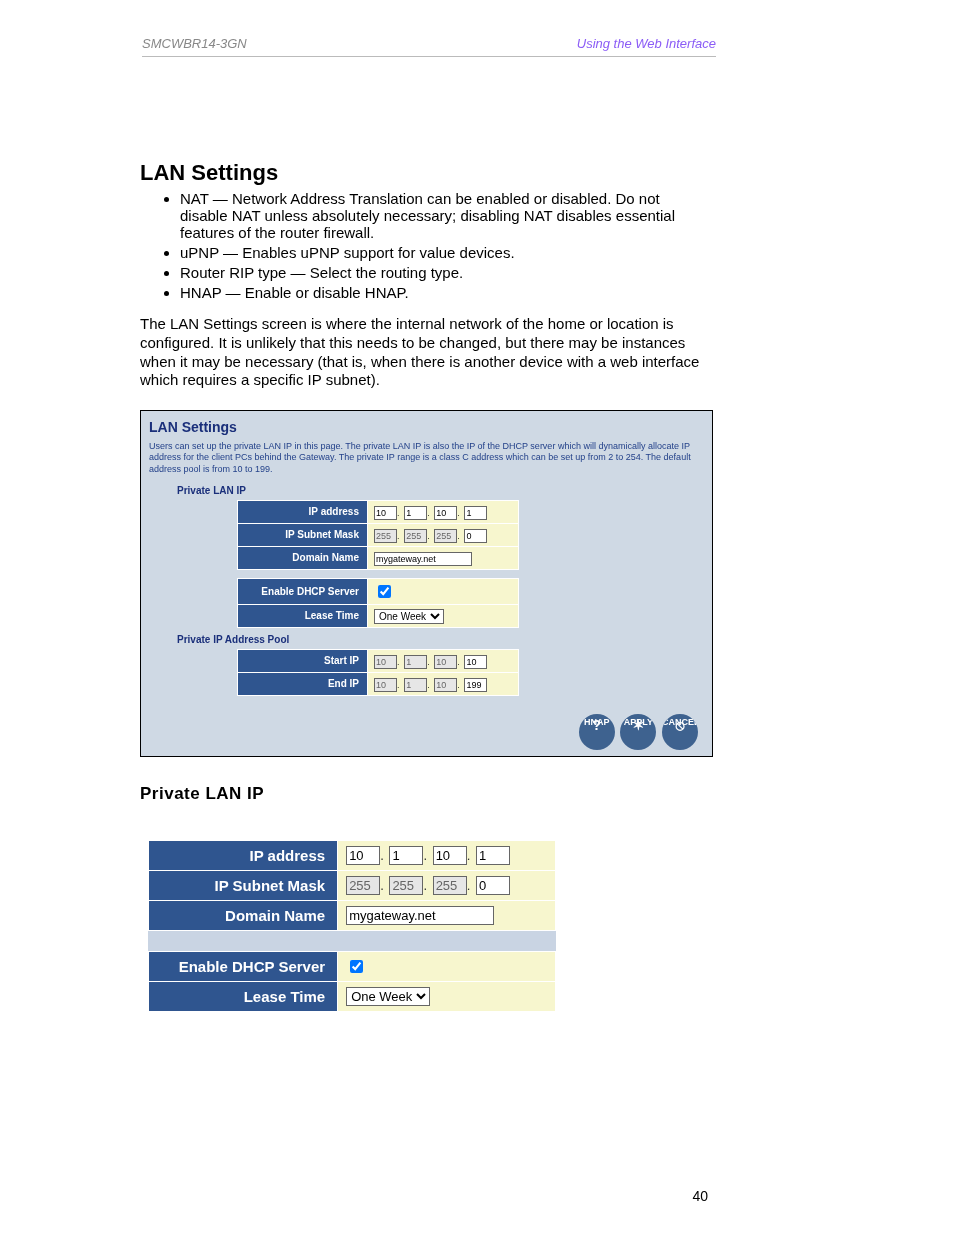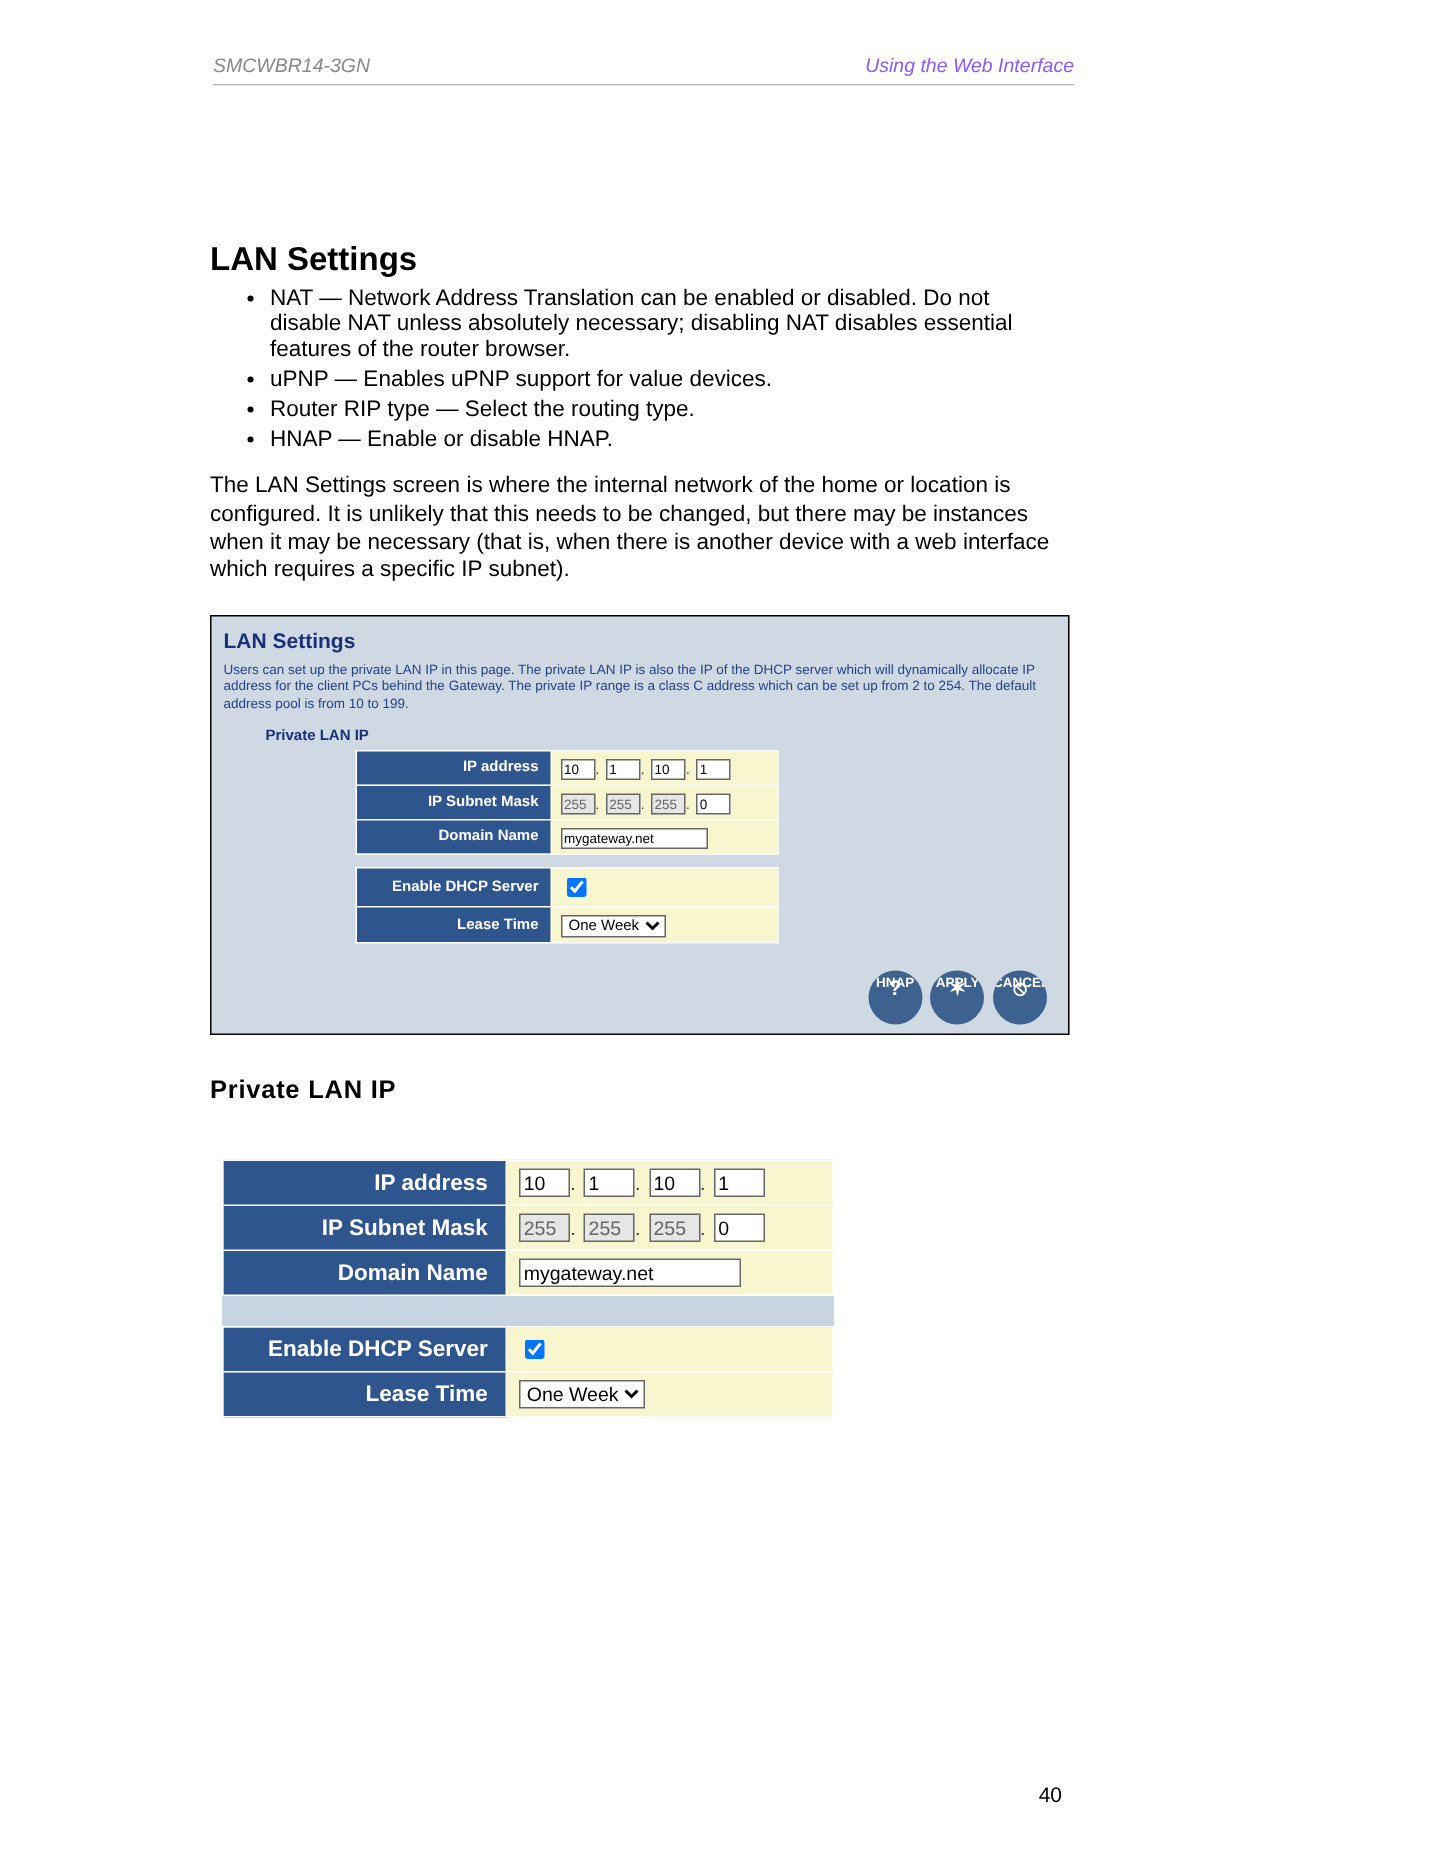--- a/index.html
+++ b/index.html
@@ -205,21 +205,21 @@
 <body>
 
 <div class="page">
   <div class="hdr-left">SMCWBR14-3GN</div>
   <div class="hdr-right">Using the Web Interface</div>
   <div class="hdr-bar"></div>
 
   <div class="doc-block" style="padding-top:60px;">
     <h2 class="section-title">LAN Settings</h2>
     <ul class="doc-bullets">
-      <li>NAT — Network Address Translation can be enabled or disabled. Do not disable NAT unless absolutely necessary; disabling NAT disables essential features of the router browser.</li>
+      <li>NAT — Network Address Translation can be enabled or disabled. Do not disable NAT unless absolutely necessary; disabling NAT disables essential features of the router firewall.</li>
       <li>uPNP — Enables uPNP support for value devices.</li>
       <li>Router RIP type — Select the routing type.</li>
       <li>HNAP — Enable or disable HNAP.</li>
     </ul>
     <p class="para">The LAN Settings screen is where the internal network of the home or location is configured. It is unlikely that this needs to be changed, but there may be instances when it may be necessary (that is, when there is another device with a web interface which requires a specific IP subnet).</p>
   </div>
 
   <div class="panel-wrap">
     <div class="panel-title">LAN Settings</div>
     <div class="panel-desc">Users can set up the private LAN IP in this page. The private LAN IP is also the IP of the DHCP server which will dynamically allocate IP address for the client PCs behind the Gateway. The private IP range is a class C address which can be set up from 2 to 254. The default address pool is from 10 to 199.</div>
@@ -269,21 +269,44 @@
         <td class="label">Lease Time</td>
         <td class="val">
           <select class="sm">
             <option>One Week</option>
           </select>
         </td>
       </tr>
     </tbody>
       </table>
 
-
+    <div class="sub-heading">Private IP Address Pool</div>
+
+    <table class="cfg-table">
+      <tbody>
+          <tr>
+        <td class="label">Start IP</td>
+        <td class="val">
+          <input class="ip-field disabled" readonly="" value="10" style=""><span class="dot">.</span>
+          <input class="ip-field disabled" readonly="" value="1" style=""><span class="dot">.</span>
+          <input class="ip-field disabled" readonly="" value="10" style=""><span class="dot">.</span>
+          <input class="ip-field" value="10" style="">
+        </td>
+      </tr>
+      <tr>
+        <td class="label">End IP</td>
+        <td class="val">
+          <input class="ip-field disabled" readonly="" value="10" style=""><span class="dot">.</span>
+          <input class="ip-field disabled" readonly="" value="1" style=""><span class="dot">.</span>
+          <input class="ip-field disabled" readonly="" value="10" style=""><span class="dot">.</span>
+          <input class="ip-field" value="199" style="">
+        </td>
+      </tr>
+    </tbody>
+      </table>
 
     <div class="buttons-row">
       <div class="round-btn">
         <span class="ico">?</span>
         <span class="lbl">HNAP</span>
       </div>
       <div class="round-btn">
         <span class="ico">✶</span>
         <span class="lbl">APPLY</span>
       </div>

